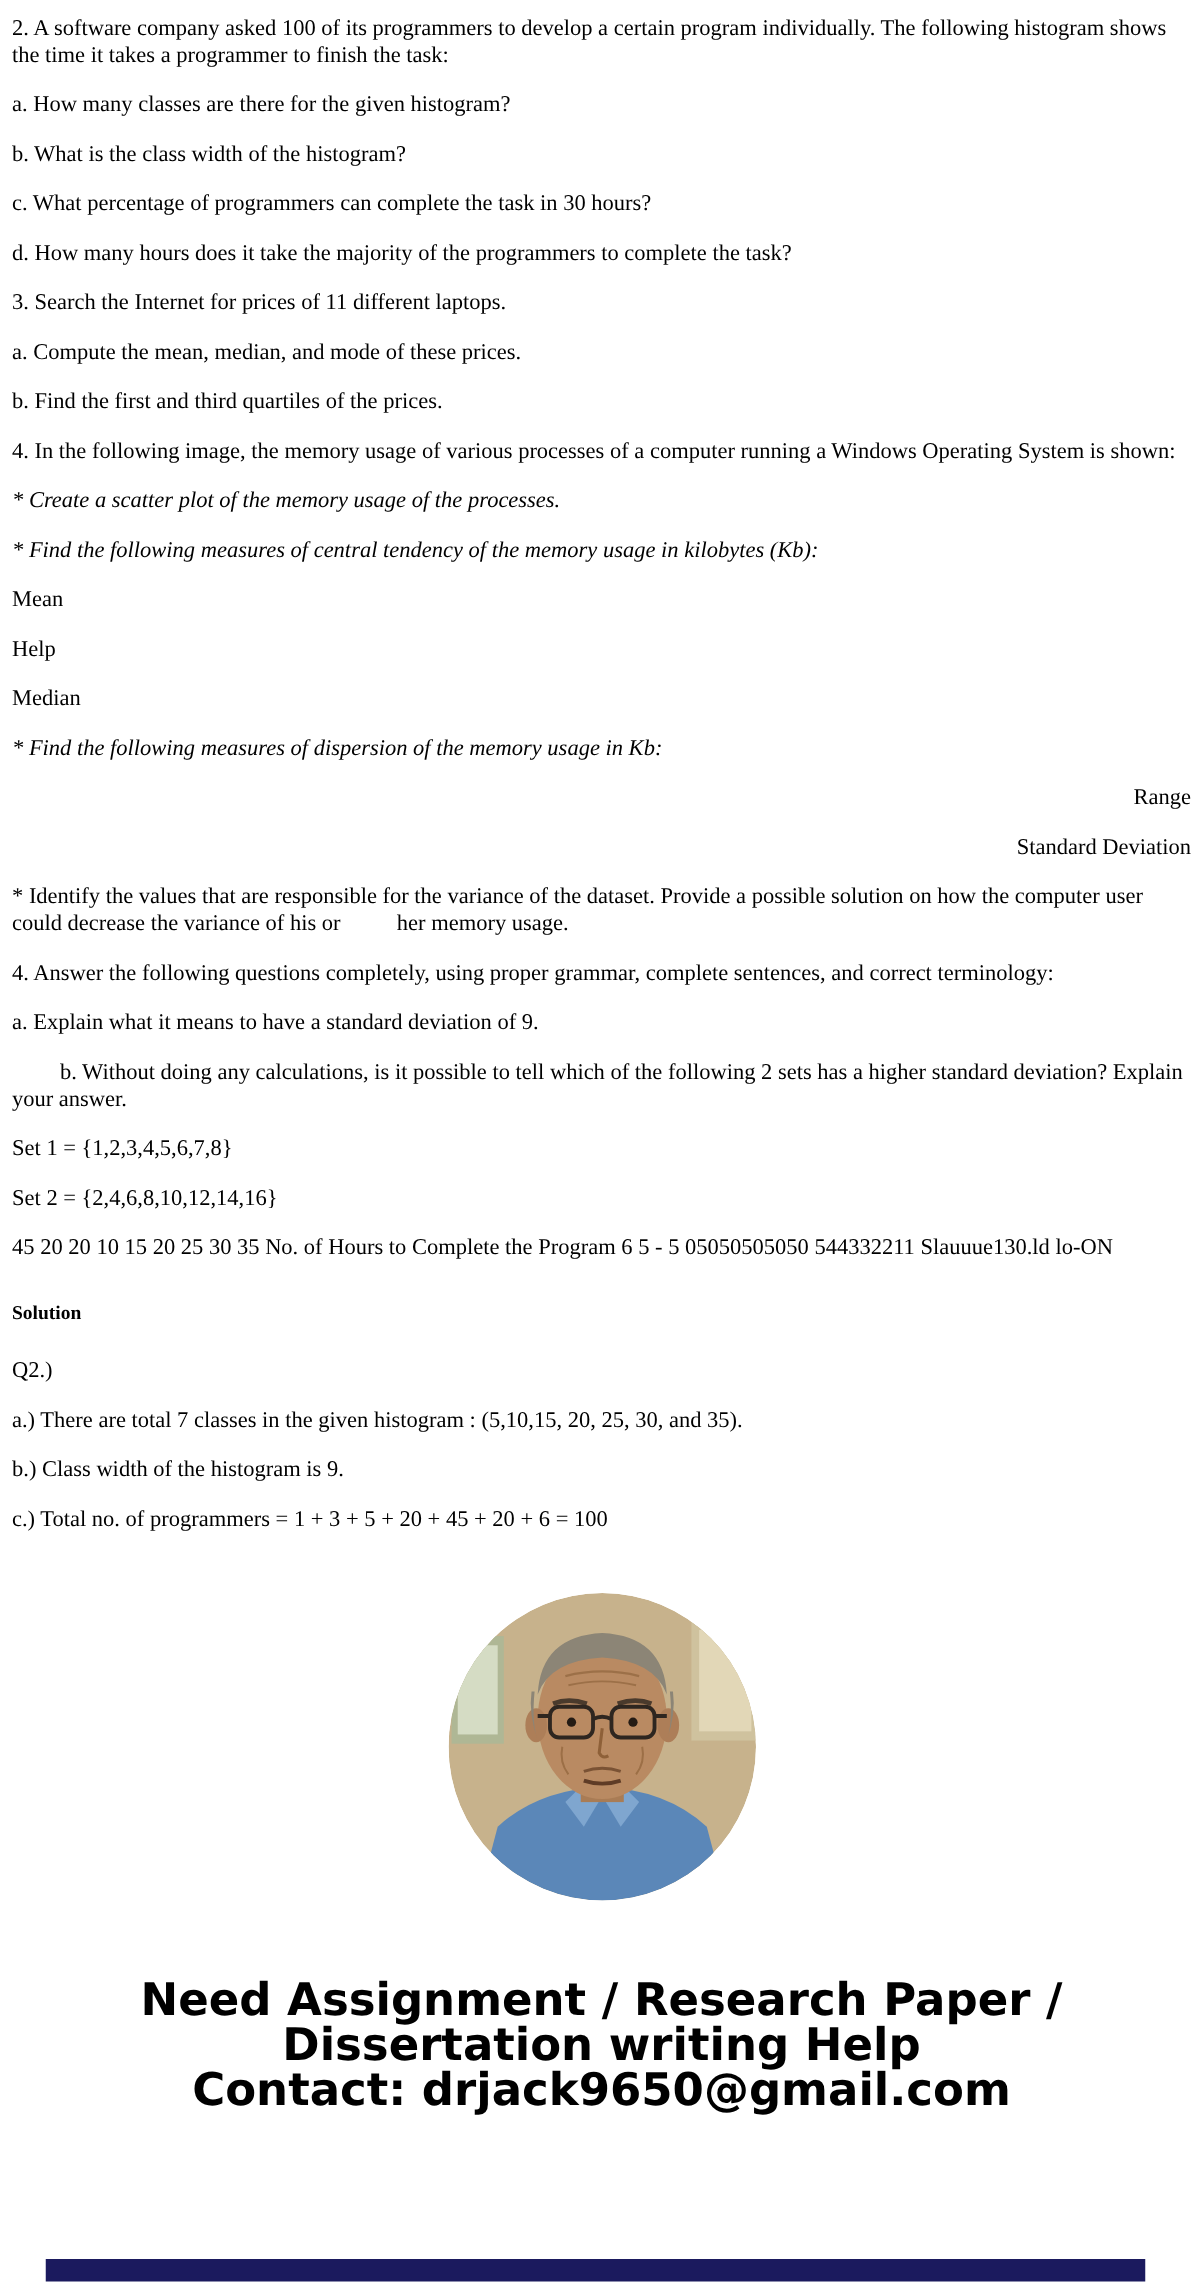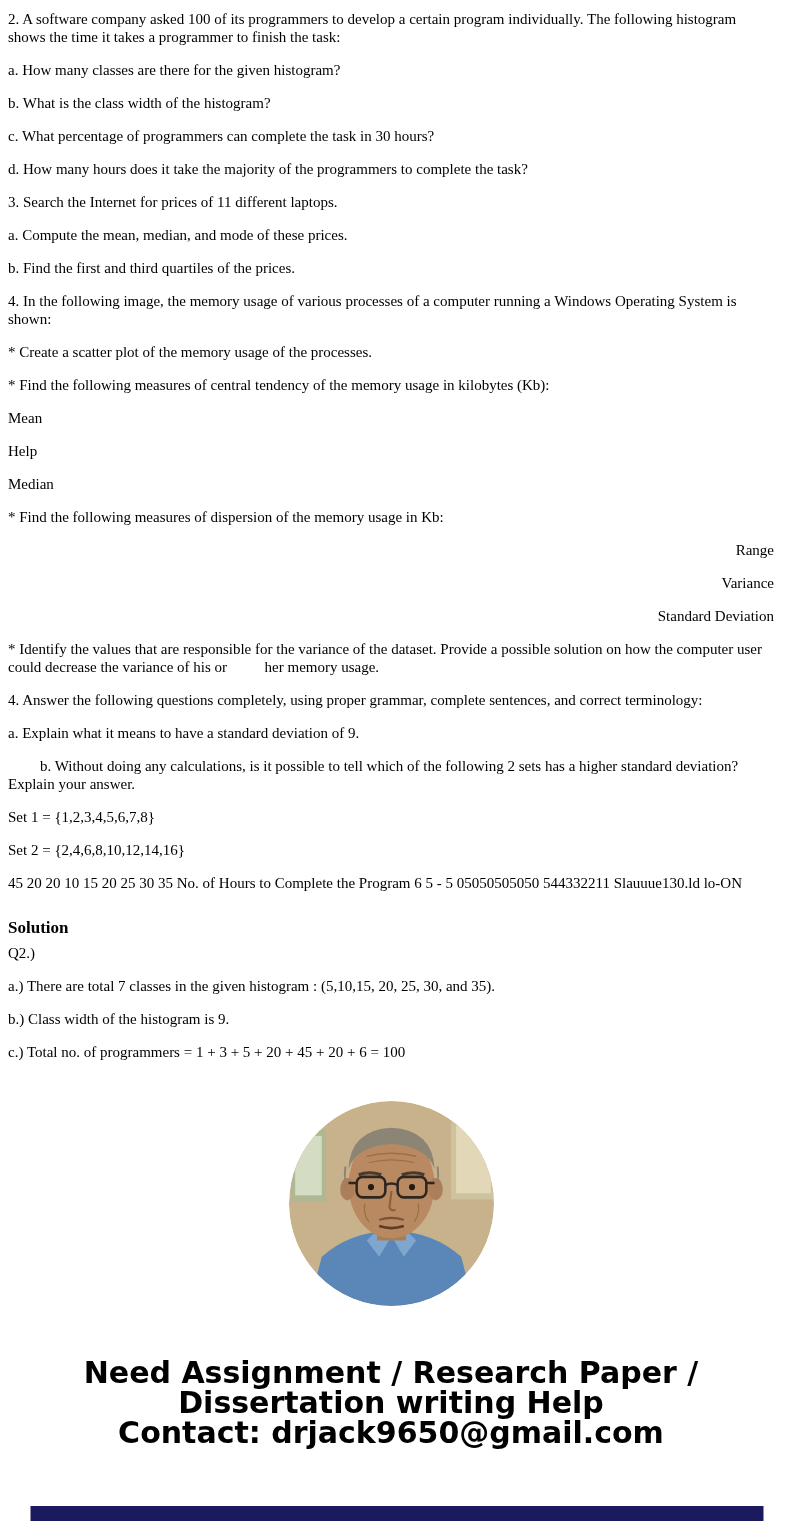--- a/index.html
+++ b/index.html
@@ -7,38 +7,38 @@
     position: relative;
     width: 794px;
     height: 1523px;
     margin: 0 auto;
     background: #ffffff;
     font-family: "Liberation Serif", serif;
     font-size: 15px;
     color: #000000;
     overflow: hidden;
   }
-  .content { padding: 10px 20px 0 8px; }
+  .content { padding: 10px 0 0 8px; }
   p.line {
     margin: 0 0 15px 0;
     line-height: 18px;
     white-space: pre-wrap;
   }
   .ind-a    { margin-left: 20px; }   
-  .ind-star { margin-left: 25px; }   
-  .ind-star2{ margin-left: 12px; }   
+  .ind-star { margin-left: 25px; font-style: italic; }   
+  .ind-star2{ margin-left: 12px; font-style: italic; }   
   .ind-deep { margin-left: 68px; }   
   .ind-deep2{ margin-left: 62px; text-align: right; }   
   .ind-ans  { margin-left: 32px; }   
   .hang     { text-indent: 32px; }   
   h2.solution-heading {
     font-family: "Liberation Serif", serif;
-    font-size: 17px;
+    font-size: 13px;
     font-weight: bold;
-    margin: 26px 0 6px 0;
+    margin: 26px 0 22px 0;
   }
   .avatar-wrap {
     display: flex;
     justify-content: center;
     margin-top: 40px;
   }
   .avatar {
     width: 205px;
     height: 205px;
     border-radius: 50%;
@@ -81,21 +81,20 @@
     <p class="line ind-a">b. Find the first and third quartiles of the prices.</p>
 
     <p class="line">4. In the following image, the memory usage of various processes of a computer running a Windows Operating System is shown:</p>
     <p class="line ind-star">* Create a scatter plot of the memory usage of the processes.</p>
     <p class="line ind-star">* Find the following measures of central tendency of the memory usage in kilobytes (Kb):</p>
     <p class="line ind-deep">Mean</p>
     <p class="line ind-deep">Help</p>
     <p class="line ind-deep">Median</p>
     <p class="line ind-star2">* Find the following measures of dispersion of the memory usage in Kb:</p>
     <p class="line ind-deep2">Range</p>
-    <p class="line ind-deep2">Variance</p>
     <p class="line ind-deep2">Standard Deviation</p>
     <p class="line">* Identify the values that are responsible for the variance of the dataset. Provide a possible solution on how the computer user could decrease the variance of his or          her memory usage.</p>
 
     <p class="line">4. Answer the following questions completely, using proper grammar, complete sentences, and correct terminology:</p>
     <p class="line ind-ans">a. Explain what it means to have a standard deviation of 9.</p>
     <p class="line hang">b. Without doing any calculations, is it possible to tell which of the following 2 sets has a higher standard deviation? Explain your answer.</p>
     <p class="line ind-deep">Set 1 = {1,2,3,4,5,6,7,8}</p>
     <p class="line ind-deep">Set 2 = {2,4,6,8,10,12,14,16}</p>
 
     <p class="line">45 20 20 10 15 20 25 30 35 No. of Hours to Complete the Program 6 5 - 5 05050505050 544332211 Slauuue130.ld lo-ON</p>

